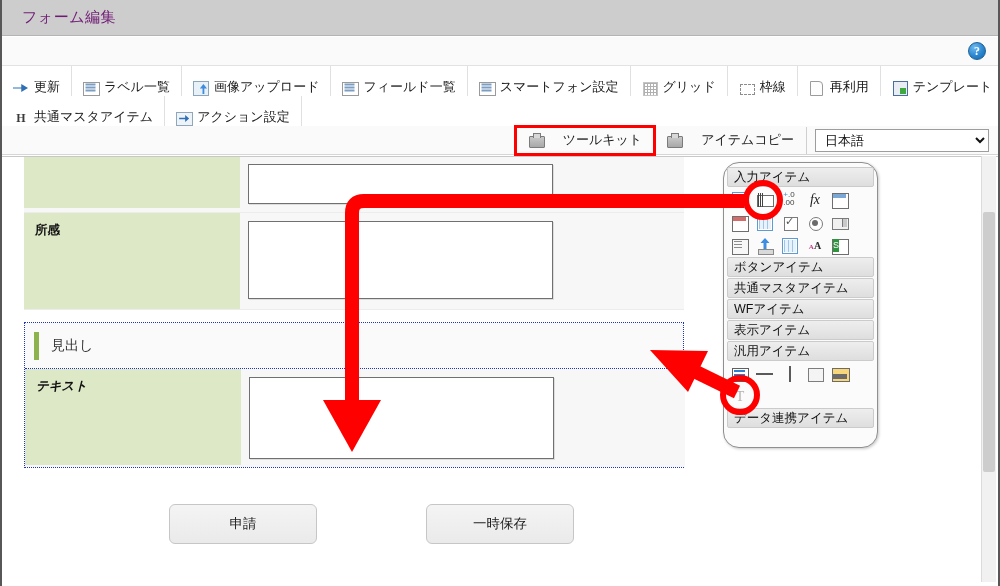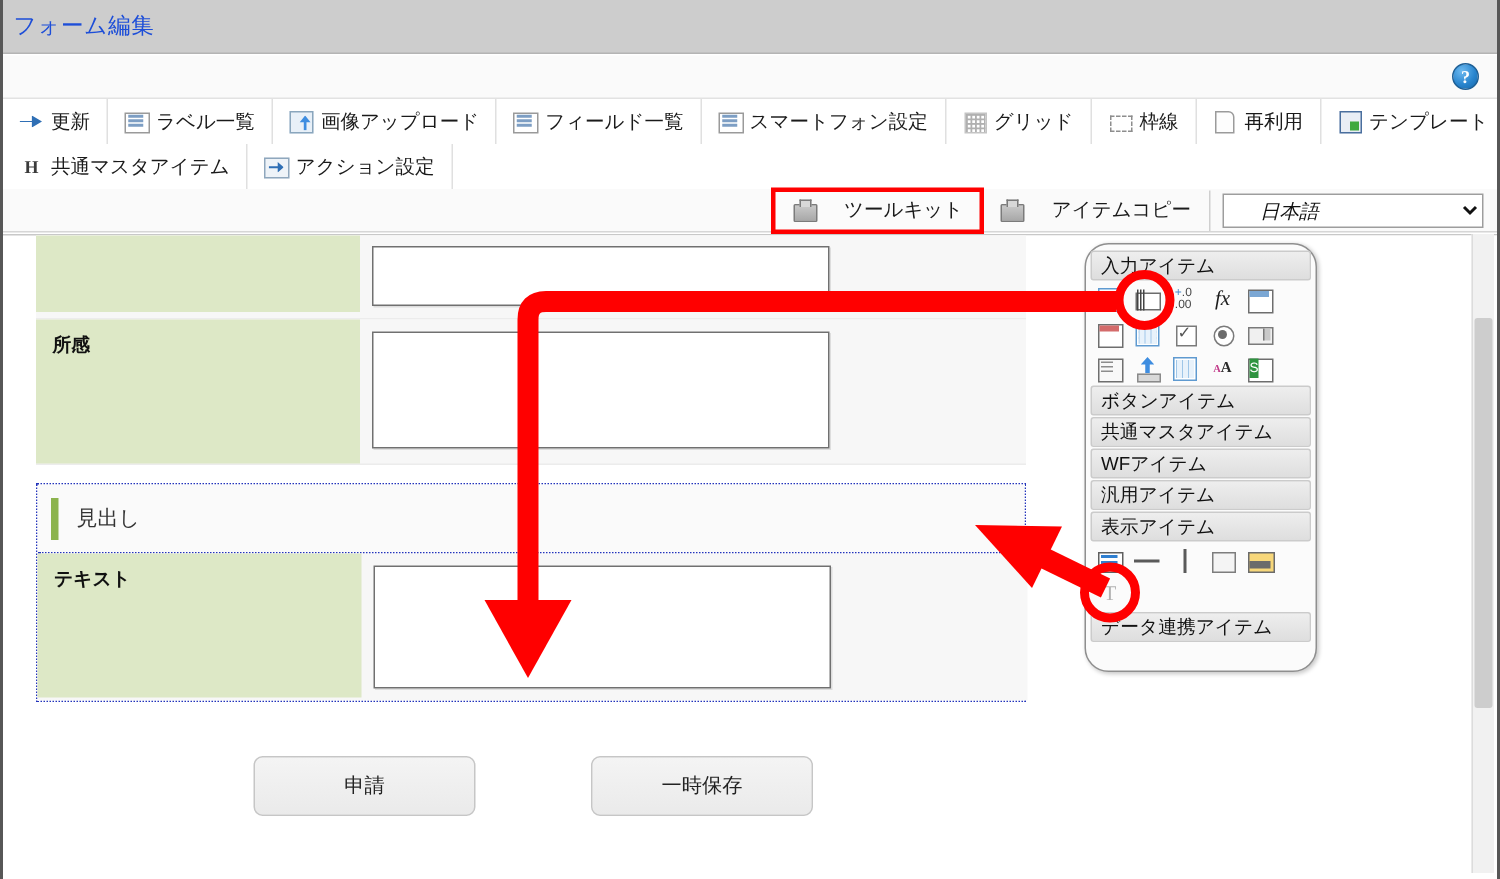--- a/index.html
+++ b/index.html
@@ -19,22 +19,22 @@
   }
   
   .titlebar {
     position: absolute; left: 0; top: 0;
     width: 996px; height: 36px;
     background: #cdcdcd;
     border-bottom: 1px solid #b4b4b4;
     display: flex; align-items: center;
   }
   .titlebar-text {
-    margin-left: 7px;
-    font-size: 15px; color: #1d4ed8;
+    margin-left: 20px;
+    font-size: 15px; color: #701a75;
     letter-spacing: 0.5px;
   }
   
   .helprow {
     position: absolute; left: 0; top: 37px;
     width: 996px; height: 29px;
     background: #fafafa;
     border-bottom: 1px solid #e2e2e2;
   }
   .help-icon {
@@ -54,21 +54,21 @@
     width: 996px;
     background: #ffffff;
     border-bottom: 1px solid #d8d8d8;
     padding: 0;
   }
   .tbrow {
     display: flex; align-items: stretch;
     height: 30px;
   }
   .tbitem {
-    display: flex; align-items: center;
+    display: flex; align-items: flex-end;
     gap: 5px;
     padding: 0 11px;
     border-right: 1px solid #e0e0e0;
     font-size: 13px; color: #1a1a1a;
     white-space: nowrap;
     cursor: pointer;
   }
   .tbico {
     width: 16px; height: 16px;
     display: inline-block; position: relative;
@@ -182,23 +182,22 @@
     background: #fbfbfb;
   }
   .lang-select {
     width: 174px; height: 23px;
     margin-right: 9px; margin-left: 8px;
     font-size: 13px;
     font-family: "Liberation Sans", sans-serif;
     border: 1px solid #9d9d9d;
     background: #ffffff;
     color: #111;
-    padding-left: 20px;
+    padding-left: 5px;
     cursor: pointer;
-    font-style: italic;
   }
   
   .canvas {
     position: absolute; left: 0; top: 156px;
     width: 996px; height: 426px;
     background: #ffffff;
     overflow: hidden;
     border-top: 1px solid #c8c8c8;
   }
   .page {
@@ -247,21 +246,21 @@
     padding-left: 9px;
   }
   .heading-bar {
     width: 5px; height: 28px;
     background: #8cb34e; flex: none;
     margin-right: 12px;
   }
   .heading-text { font-size: 14px; color: #333; }
   .btnrow {
     width: 660px;
-    display: flex; gap: 77px;
+    display: flex; gap: 109px;
     padding-left: 145px; padding-top: 36px;
   }
   .fbtn {
     width: 148px; height: 40px;
     background: linear-gradient(#f4f4f4, #eaeaea);
     border: 1px solid #c6c6c6;
     border-radius: 6px;
     font-size: 13.5px; color: #222;
     display: flex; align-items: center; justify-content: center;
     cursor: pointer;
@@ -564,21 +563,21 @@
         <div class="val-cell">
           <div class="inputbox" style="height:78px;"></div>
         </div>
       </div>
 
       <div class="selgroup">
         <div class="heading-row">
           <div class="heading-bar"></div>
           <span class="heading-text">見出し</span>
         </div>
-        <div class="formrow" style="border-bottom:0;">
+        <div class="formrow" style="border-bottom:0;font-style:italic;">
           <div class="lbl-cell" style="height:96px;">テキスト</div>
           <div class="val-cell">
             <div class="inputbox tall"></div>
           </div>
         </div>
       </div>
 
       <div class="btnrow">
         <div class="fbtn">申請</div>
         <div class="fbtn">一時保存</div>
@@ -606,22 +605,22 @@
       <span class="pi pi-select"></span>
       <span class="pi pi-listbox"></span>
       <span class="pi pi-up"></span>
       <span class="pi pi-table"></span>
       <span class="pi pi-font"><span>A</span>A</span>
       <span class="pi pi-excel"></span>
     </div>
     <div class="pal-head">ボタンアイテム</div>
     <div class="pal-head">共通マスタアイテム</div>
     <div class="pal-head">WFアイテム</div>
+    <div class="pal-head">表示アイテム</div>
     <div class="pal-head">汎用アイテム</div>
-    <div class="pal-head">表示アイテム</div>
     <div class="pal-icons">
       <span class="pi pi-label"></span>
       <span class="pi pi-hr"></span>
       <span class="pi pi-vr"></span>
       <span class="pi pi-box"></span>
       <span class="pi pi-img"></span>
       <span class="pi pi-T">T</span>
     </div>
     <div class="pal-head">データ連携アイテム</div>
   </div>

